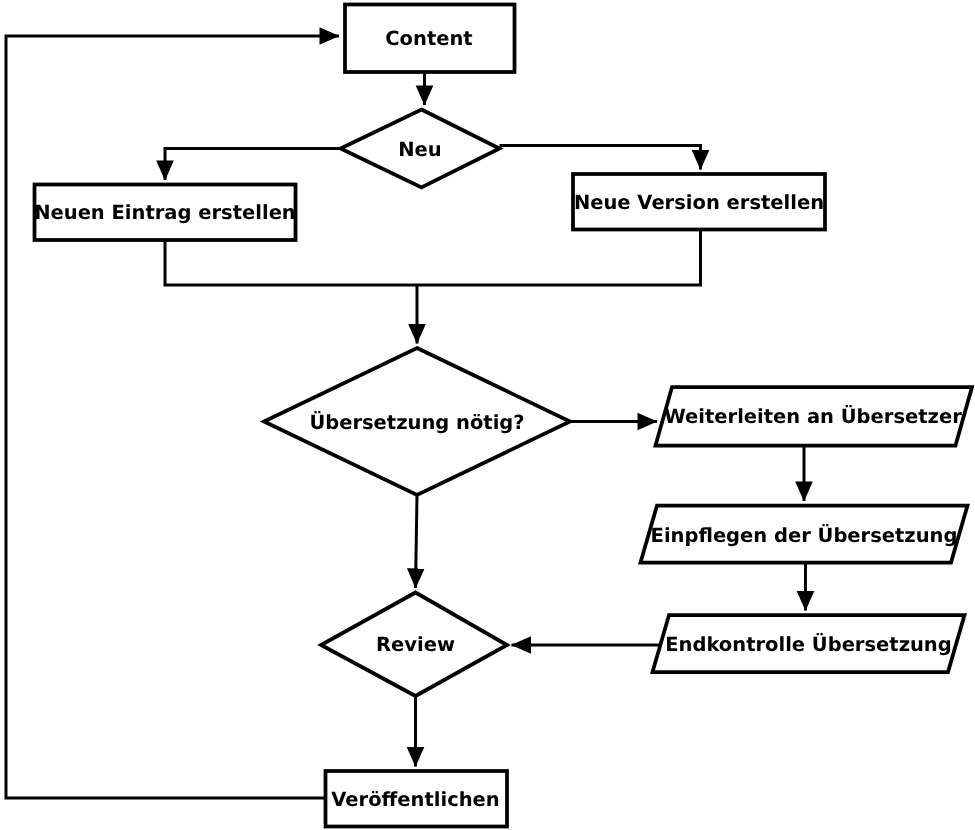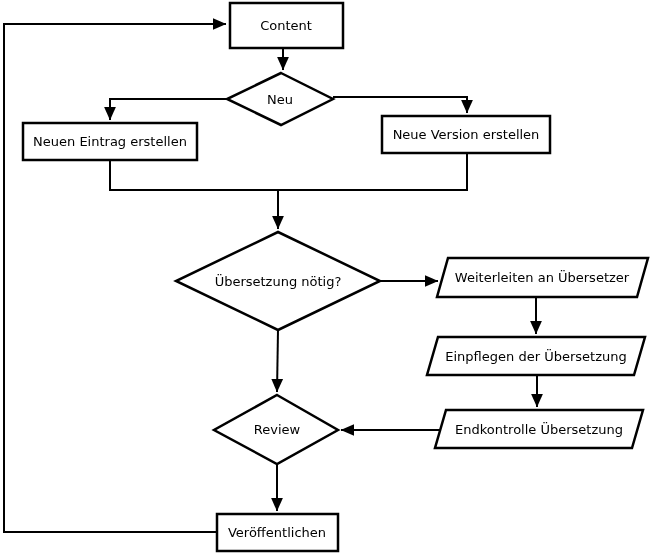--- a/index.html
+++ b/index.html
@@ -6,20 +6,21 @@
     margin: 0;
     padding: 0;
     background: #ffffff;
   }
   .stage {
     position: relative;
     width: 650px;
     height: 553px;
     background: #ffffff;
     font-family: "DejaVu Sans", "Liberation Sans", sans-serif;
+    font-weight: bold;
   }
   svg.flowchart {
     display: block;
     width: 650px;
     height: 553px;
   }
   .shape {
     fill: #ffffff;
     stroke: #000000;
     stroke-width: 2.5;

